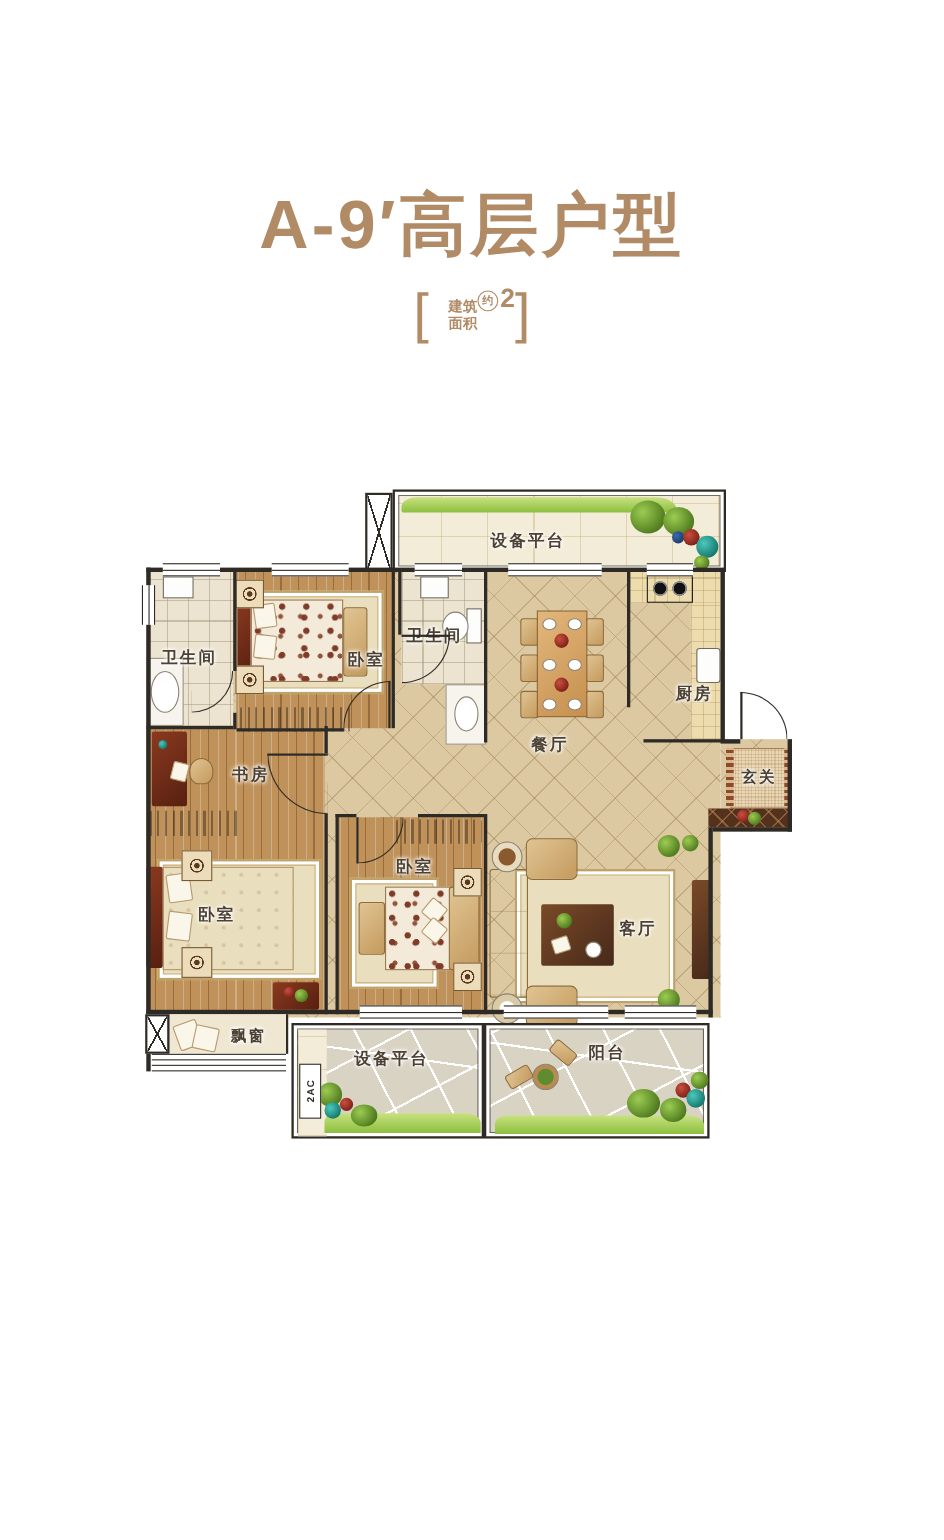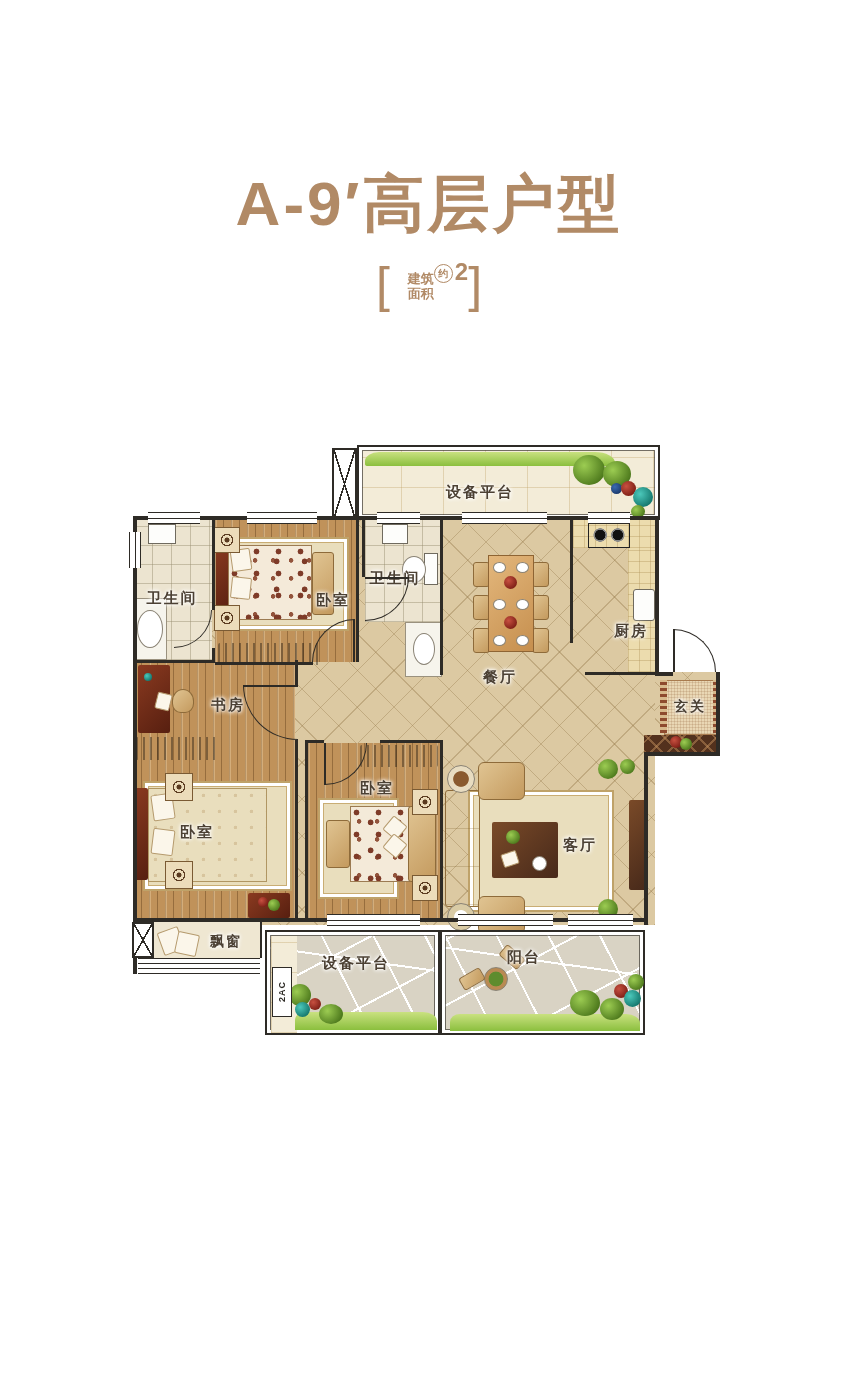--- a/index.html
+++ b/index.html
@@ -326,15 +326,15 @@
     <div class="grass" style="left:8px;top:82px;width:190px;height:17px;border-radius:10px 14px 0 0/8px 9px 0 0;"></div>
     <div class="ellip" style="left:42px;top:35px;width:22px;height:22px;background:radial-gradient(circle,#5e8c2e 45%,#b98a52 50%);"></div>
     <div class="abs tan" style="left:18px;top:40px;width:22px;height:12px;transform:rotate(-30deg);"></div>
     <div class="abs tan" style="left:58px;top:18px;width:22px;height:12px;transform:rotate(40deg);"></div>
     <div class="plant" style="left:128px;top:58px;width:30px;height:26px;"></div>
     <div class="plant" style="left:158px;top:66px;width:24px;height:22px;"></div>
     <div class="pot-red" style="left:172px;top:52px;width:14px;height:14px;"></div>
     <div class="pot-teal" style="left:182px;top:58px;width:17px;height:17px;"></div>
     <div class="plant" style="left:186px;top:42px;width:16px;height:16px;"></div>
   </div>
-  <div class="lbl" style="left:396px;top:520px;">阳台</div>
+  <div class="lbl" style="left:424px;top:520px;">阳台</div>
 
 </div>
 
 </body></html>

